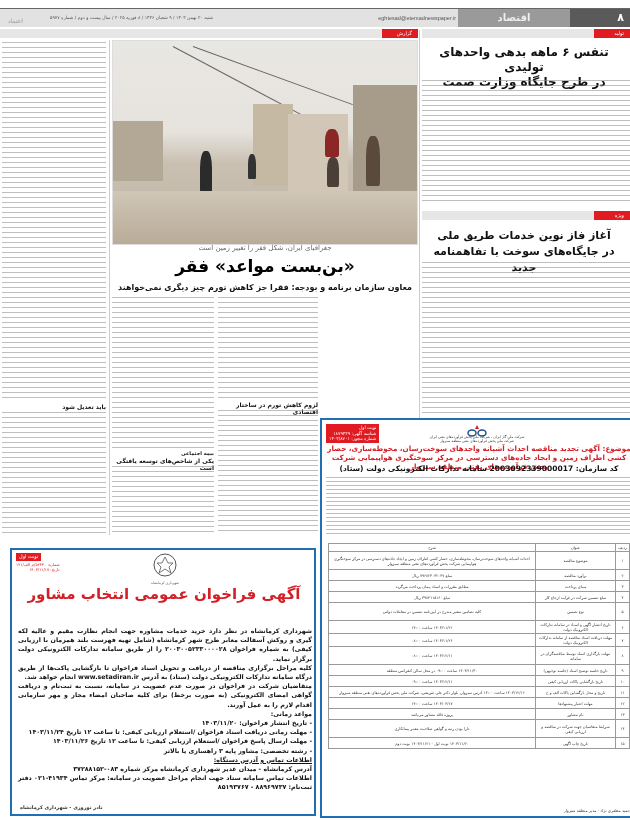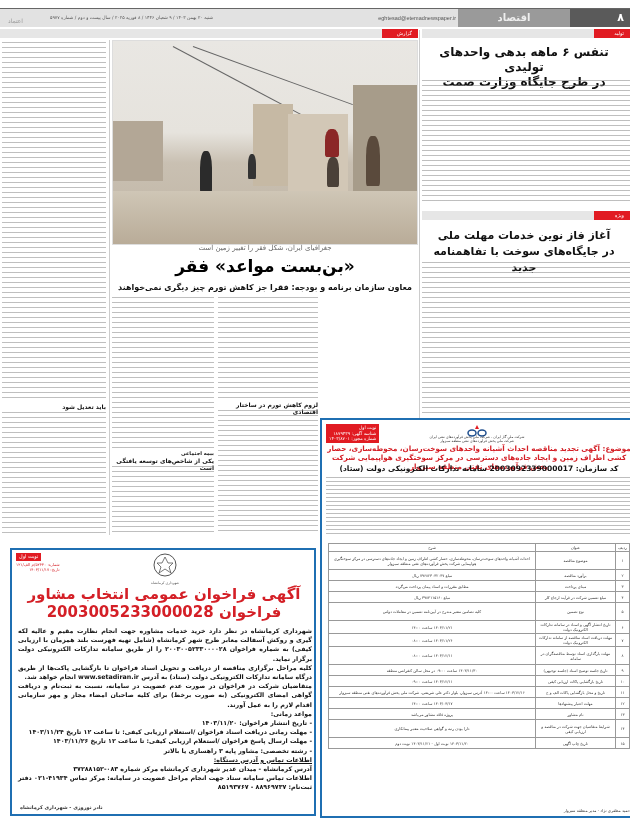--- a/index.html
+++ b/index.html
@@ -73,21 +73,21 @@
   <div>در طرح جایگاه وزارت صمت</div>
 </div>
 <div class="textblock" style="left:422px; top:80px; width:208px; height:125px;">
     <div class="fake-lines"></div>
   </div>
 
 <div class="bar" style="right:0; top:211px; width:208px;">
   <span class="tag">ویژه</span>
 </div>
 <div class="headline" style="right:8px; top:228px; width:196px; font-size:11px; line-height:16px;">
-  <div>آغاز فاز نوین خدمات مهلت ملی</div>
+  <div>آغاز فاز نوین خدمات طریق ملی</div>
   <div>در جایگاه‌های سوخت با تفاهمنامه جدید</div>
 </div>
 <div class="textblock" style="left:422px; top:262px; width:208px; height:152px;">
     <div class="fake-lines"></div>
   </div>
 
 <div class="photo" style="width:306px; height:205px; top:40px;">
   <div class="wire" style="left:60px; top:5px; width:150px; transform:rotate(28deg);"></div>
   <div class="wire" style="left:80px; top:5px; width:170px; transform:rotate(20deg);"></div>
   <div class="wall" style="left:0; top:80px; width:50px; height:60px; background:#b3a796;"></div>
@@ -251,21 +251,20 @@
   </div>
   <div style="position:absolute; left:136px; top:3px; width:34px; text-align:center;">
     <svg width="24" height="24" viewBox="0 0 24 24">
       <circle cx="12" cy="12" r="11" fill="none" stroke="#555" stroke-width="1"></circle>
       <path d="M12 4 L15 10 L20 10 L16 14 L18 20 L12 16 L6 20 L8 14 L4 10 L9 10 Z" fill="none" stroke="#555" stroke-width="0.8"></path>
     </svg>
     <div style="font-size:3.5px; color:#555;">شهرداری کرمانشاه</div>
   </div>
   <div class="ad-red-title" style="position:absolute; left:4px; top:35px; width:296px; font-size:15px; line-height:18px;">
     <div>آگهی فراخوان عمومی انتخاب مشاور</div>
-    <div>فراخوان 2003005233000028</div>
   </div>
   <div class="ad-body" style="left:6px; top:76px; width:294px;">
     <div>شهرداری کرمانشاه در نظر دارد خرید خدمات مشاوره جهت انجام نظارت مقیم و عالیه لکه گیری و روکش آسفالت معابر طرح شهر کرمانشاه (شامل تهیه فهرست بلند همزمان با ارزیابی کیفی) به شماره فراخوان ۲۰۰۳۰۰۵۲۳۳۰۰۰۰۲۸ را از طریق سامانه تدارکات الکترونیکی دولت برگزار نماید.</div>
     <div>کلیه مراحل برگزاری مناقصه از دریافت و تحویل اسناد فراخوان تا بازگشایی پاکت‌ها از طریق درگاه سامانه تدارکات الکترونیکی دولت (ستاد) به آدرس www.setadiran.ir انجام خواهد شد.</div>
     <div>متقاضیان شرکت در فراخوان در صورت عدم عضویت در سامانه، نسبت به ثبت‌نام و دریافت گواهی امضای الکترونیکی (به صورت برخط) برای کلیه صاحبان امضاء مجاز و مهر سازمانی اقدام لازم را به عمل آورند.</div>
     <div>مواعد زمانی:</div>
     <div class="dates">
       <div>- تاریخ انتشار فراخوان: ۱۴۰۳/۱۱/۲۰</div>
       <div>- مهلت زمانی دریافت اسناد فراخوان /استعلام ارزیابی کیفی: تا ساعت ۱۲ تاریخ ۱۴۰۳/۱۱/۲۴</div>
       <div>- مهلت ارسال پاسخ فراخوان /استعلام ارزیابی کیفی: تا ساعت ۱۲ تاریخ ۱۴۰۳/۱۱/۲۶</div>

